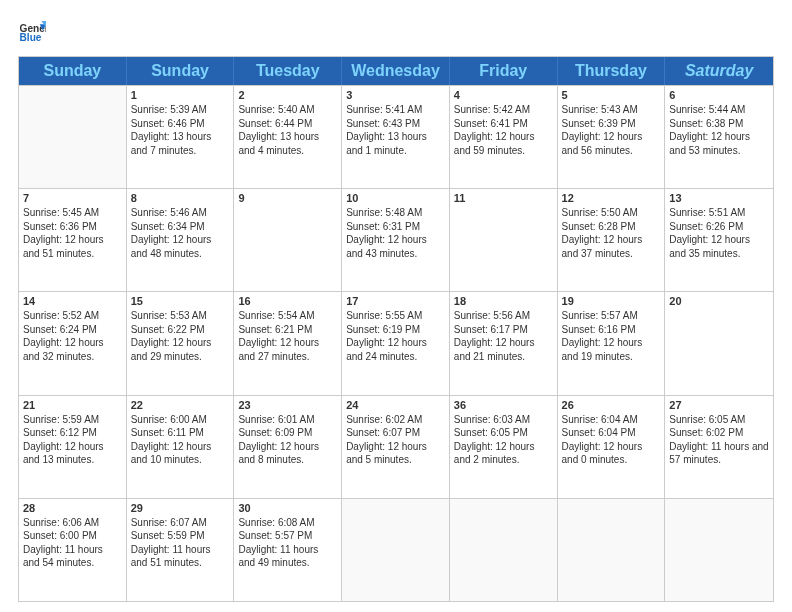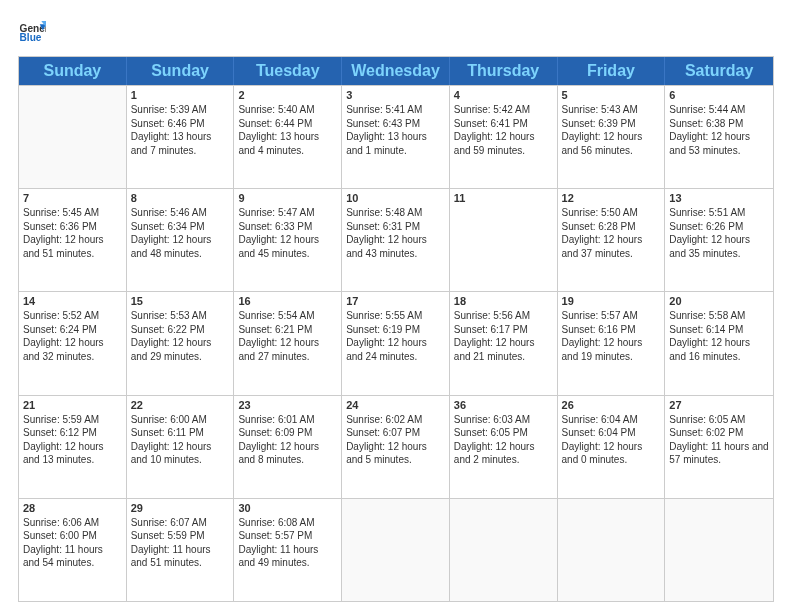--- a/index.html
+++ b/index.html
@@ -58,21 +58,21 @@
       background: #2563b0;
     }
     .cal-header-cell {
       color: #7dd3fc;
       font-size: 16px;
       font-weight: bold;
       padding: 5px 4px;
       text-align: center;
       border-right: 1px solid #3a76c4;
     }
-    .cal-header-cell:last-child { border-right: none; }
+    .cal-header-cell:last-child { border-right: none; font-style: italic; }
     .cal-body {
       flex: 1;
       display: flex;
       flex-direction: column;
     }
     .cal-week {
       flex: 1;
       display: grid;
       grid-template-columns: repeat(7, 1fr);
       border-top: 1px solid #ccc;
@@ -121,22 +121,22 @@
       <div class="subtitle"></div>
     </div>
   </div>
 
   <div class="calendar">
     <div class="cal-header">
     <div class="cal-header-cell">Sunday</div>
         <div class="cal-header-cell">Sunday</div>
         <div class="cal-header-cell">Tuesday</div>
         <div class="cal-header-cell">Wednesday</div>
+        <div class="cal-header-cell">Friday</div>
         <div class="cal-header-cell">Thursday</div>
-        <div class="cal-header-cell">Friday</div>
         <div class="cal-header-cell">Saturday</div>
       </div>
     <div class="cal-body">
     <div class="cal-week">
           <div class="cal-cell empty"></div>
           <div class="cal-cell">
             <div class="day-num">1</div>
             <div class="day-info">Sunrise: 5:39 AM<br>Sunset: 6:46 PM<br>Daylight: 13 hours and 7 minutes.</div>
           </div>
           <div class="cal-cell">
@@ -164,21 +164,20 @@
           <div class="cal-cell">
             <div class="day-num">7</div>
             <div class="day-info">Sunrise: 5:45 AM<br>Sunset: 6:36 PM<br>Daylight: 12 hours and 51 minutes.</div>
           </div>
           <div class="cal-cell">
             <div class="day-num">8</div>
             <div class="day-info">Sunrise: 5:46 AM<br>Sunset: 6:34 PM<br>Daylight: 12 hours and 48 minutes.</div>
           </div>
           <div class="cal-cell">
             <div class="day-num">9</div>
-            <div class="day-info">Sunrise: 5:47 AM<br>Sunset: 6:33 PM<br>Daylight: 12 hours and 45 minutes.</div>
           </div>
           <div class="cal-cell">
             <div class="day-num">10</div>
             <div class="day-info">Sunrise: 5:48 AM<br>Sunset: 6:31 PM<br>Daylight: 12 hours and 43 minutes.</div>
           </div>
           <div class="cal-cell">
             <div class="day-num">11</div>
           </div>
           <div class="cal-cell">
             <div class="day-num">12</div>
@@ -209,21 +208,20 @@
           <div class="cal-cell">
             <div class="day-num">18</div>
             <div class="day-info">Sunrise: 5:56 AM<br>Sunset: 6:17 PM<br>Daylight: 12 hours and 21 minutes.</div>
           </div>
           <div class="cal-cell">
             <div class="day-num">19</div>
             <div class="day-info">Sunrise: 5:57 AM<br>Sunset: 6:16 PM<br>Daylight: 12 hours and 19 minutes.</div>
           </div>
           <div class="cal-cell">
             <div class="day-num">20</div>
-            <div class="day-info">Sunrise: 5:58 AM<br>Sunset: 6:14 PM<br>Daylight: 12 hours and 16 minutes.</div>
           </div>
         </div>
         <div class="cal-week">
           <div class="cal-cell">
             <div class="day-num">21</div>
             <div class="day-info">Sunrise: 5:59 AM<br>Sunset: 6:12 PM<br>Daylight: 12 hours and 13 minutes.</div>
           </div>
           <div class="cal-cell">
             <div class="day-num">22</div>
             <div class="day-info">Sunrise: 6:00 AM<br>Sunset: 6:11 PM<br>Daylight: 12 hours and 10 minutes.</div>

